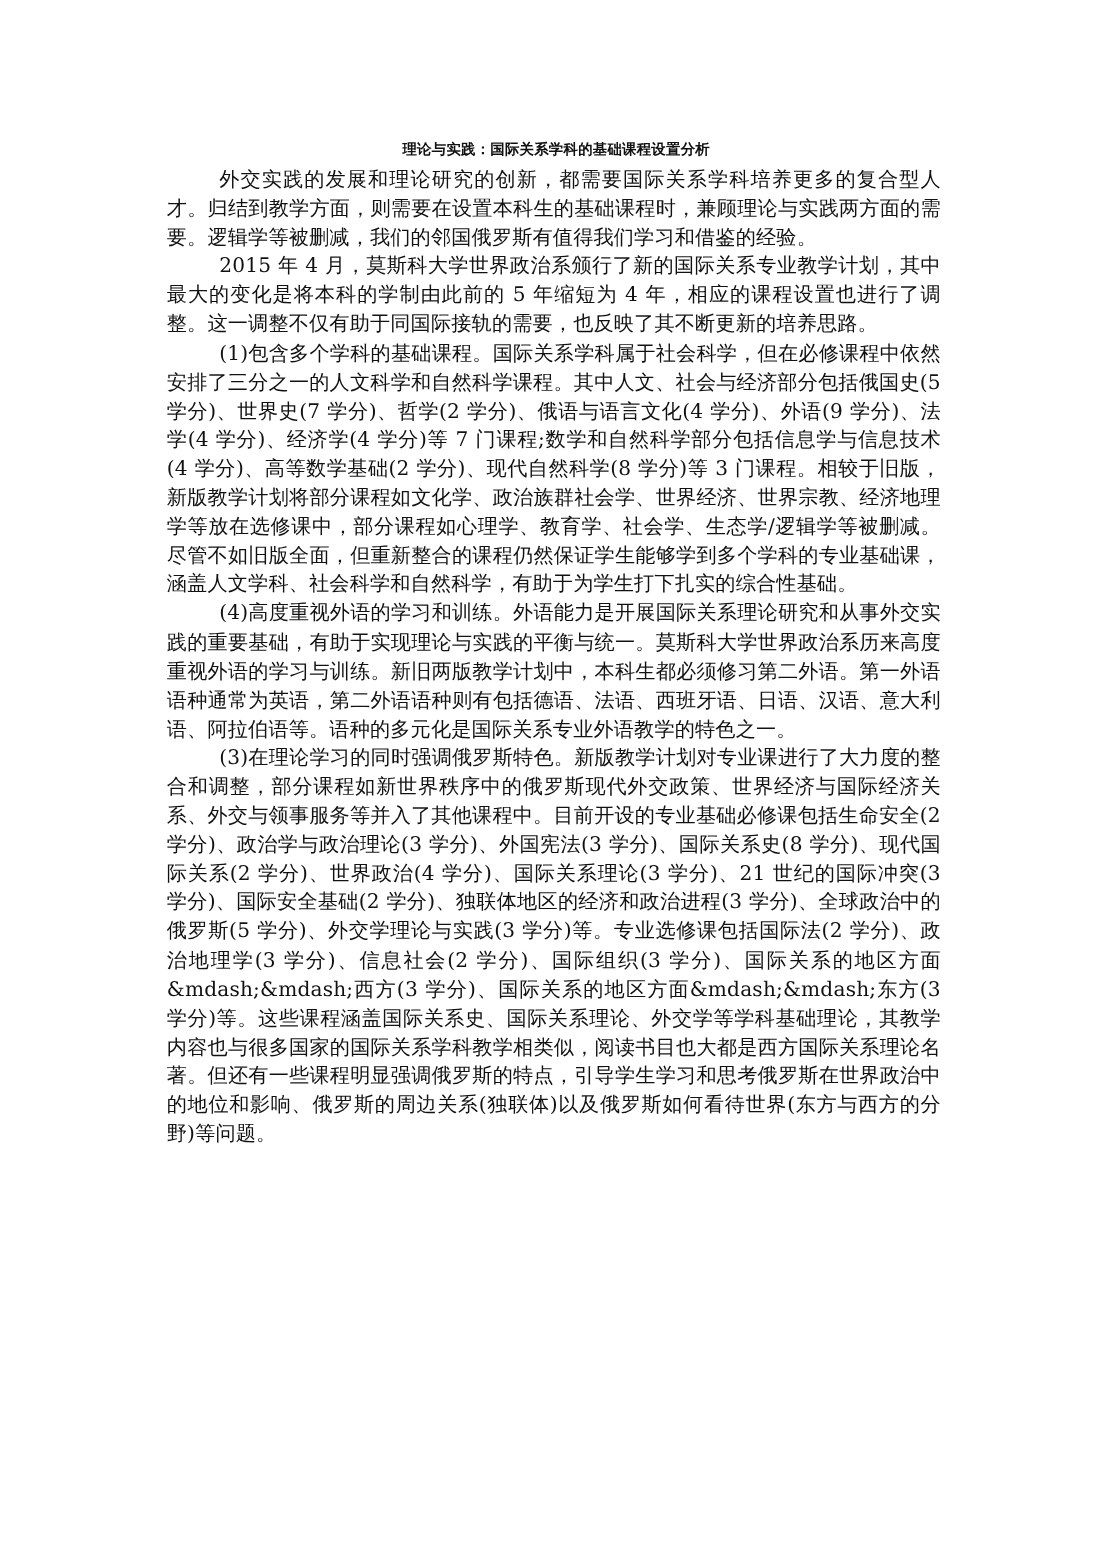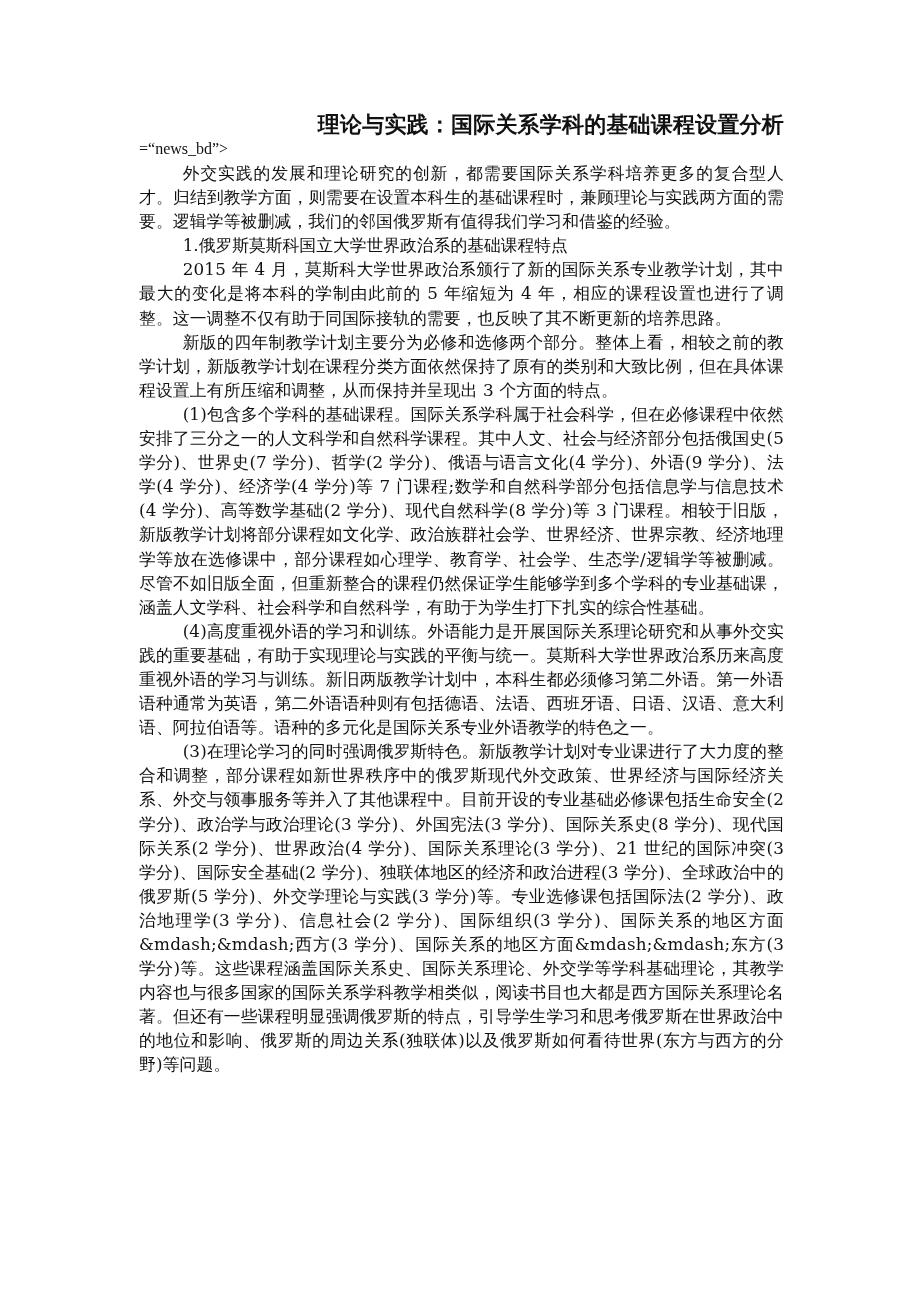--- a/index.html
+++ b/index.html
@@ -1,29 +1,26 @@
 <!DOCTYPE html>
 <html><head>
 <meta charset="utf-8">
 <style>
   html, body { margin: 0; padding: 0; background: #ffffff; }
   body { width: 920px; height: 1302px; position: relative; overflow: hidden;
          font-family: "DejaVu Serif", "Liberation Serif", serif; color: #111; }
   .page { position: absolute; left: 139px; top: 112px; width: 645px; }
-  .title { text-align: right; font-size: 22px; line-height: 24px; margin: 0 0 1px 0; padding-left: 4px; letter-spacing: 0.2px; }
+  .title { text-align: center; font-size: 12px; line-height: 24px; margin: 0 0 1px 0; padding-left: 4px; letter-spacing: 0.2px; }
   .artifact { font-size: 16px; line-height: 24px; margin: 0; font-family: "Liberation Serif", serif; }
   .para { font-size: 16.8px; line-height: 24.1px; margin: 0; text-indent: 2.6em; text-align: justify; text-justify: inter-character; letter-spacing: 0.15px; }
   .heading { font-size: 16.8px; line-height: 24.1px; margin: 0; text-indent: 2.6em; }
 </style>
 </head>
 <body>
 
 <div class="page">
   <h1 class="title">理论与实践：国际关系学科的基础课程设置分析</h1>
-  <p class="artifact">=“news_bd”&gt;</p>
   <p class="para">外交实践的发展和理论研究的创新，都需要国际关系学科培养更多的复合型人才。归结到教学方面，则需要在设置本科生的基础课程时，兼顾理论与实践两方面的需要。逻辑学等被删减，我们的邻国俄罗斯有值得我们学习和借鉴的经验。</p>
-  <p class="heading">1.俄罗斯莫斯科国立大学世界政治系的基础课程特点</p>
   <p class="para">2015 年 4 月，莫斯科大学世界政治系颁行了新的国际关系专业教学计划，其中最大的变化是将本科的学制由此前的 5 年缩短为 4 年，相应的课程设置也进行了调整。这一调整不仅有助于同国际接轨的需要，也反映了其不断更新的培养思路。</p>
-  <p class="para">新版的四年制教学计划主要分为必修和选修两个部分。整体上看，相较之前的教学计划，新版教学计划在课程分类方面依然保持了原有的类别和大致比例，但在具体课程设置上有所压缩和调整，从而保持并呈现出 3 个方面的特点。</p>
   <p class="para">(1)包含多个学科的基础课程。国际关系学科属于社会科学，但在必修课程中依然安排了三分之一的人文科学和自然科学课程。其中人文、社会与经济部分包括俄国史(5 学分)、世界史(7 学分)、哲学(2 学分)、俄语与语言文化(4 学分)、外语(9 学分)、法学(4 学分)、经济学(4 学分)等 7 门课程;数学和自然科学部分包括信息学与信息技术(4 学分)、高等数学基础(2 学分)、现代自然科学(8 学分)等 3 门课程。相较于旧版，新版教学计划将部分课程如文化学、政治族群社会学、世界经济、世界宗教、经济地理学等放在选修课中，部分课程如心理学、教育学、社会学、生态学/逻辑学等被删减。尽管不如旧版全面，但重新整合的课程仍然保证学生能够学到多个学科的专业基础课，涵盖人文学科、社会科学和自然科学，有助于为学生打下扎实的综合性基础。</p>
   <p class="para">(4)高度重视外语的学习和训练。外语能力是开展国际关系理论研究和从事外交实践的重要基础，有助于实现理论与实践的平衡与统一。莫斯科大学世界政治系历来高度重视外语的学习与训练。新旧两版教学计划中，本科生都必须修习第二外语。第一外语语种通常为英语，第二外语语种则有包括德语、法语、西班牙语、日语、汉语、意大利语、阿拉伯语等。语种的多元化是国际关系专业外语教学的特色之一。</p>
   <p class="para">(3)在理论学习的同时强调俄罗斯特色。新版教学计划对专业课进行了大力度的整合和调整，部分课程如新世界秩序中的俄罗斯现代外交政策、世界经济与国际经济关系、外交与领事服务等并入了其他课程中。目前开设的专业基础必修课包括生命安全(2 学分)、政治学与政治理论(3 学分)、外国宪法(3 学分)、国际关系史(8 学分)、现代国际关系(2 学分)、世界政治(4 学分)、国际关系理论(3 学分)、21 世纪的国际冲突(3 学分)、国际安全基础(2 学分)、独联体地区的经济和政治进程(3 学分)、全球政治中的俄罗斯(5 学分)、外交学理论与实践(3 学分)等。专业选修课包括国际法(2 学分)、政治地理学(3 学分)、信息社会(2 学分)、国际组织(3 学分)、国际关系的地区方面&amp;mdash;&amp;mdash;西方(3 学分)、国际关系的地区方面&amp;mdash;&amp;mdash;东方(3 学分)等。这些课程涵盖国际关系史、国际关系理论、外交学等学科基础理论，其教学内容也与很多国家的国际关系学科教学相类似，阅读书目也大都是西方国际关系理论名著。但还有一些课程明显强调俄罗斯的特点，引导学生学习和思考俄罗斯在世界政治中的地位和影响、俄罗斯的周边关系(独联体)以及俄罗斯如何看待世界(东方与西方的分野)等问题。</p>
 </div>
 
 </body></html>

